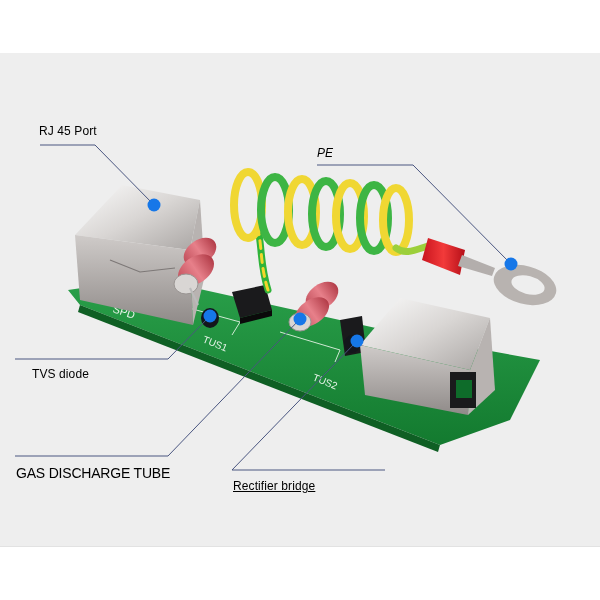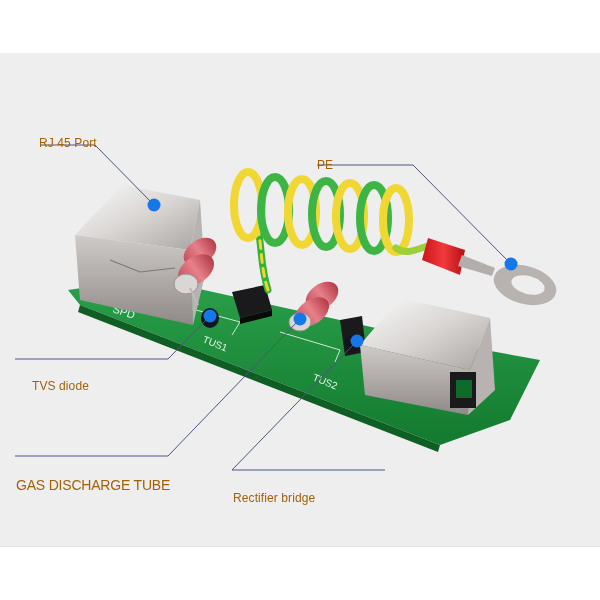--- a/index.html
+++ b/index.html
@@ -1,19 +1,19 @@
 <!DOCTYPE html>
 <html><head>
 <meta charset="utf-8">
 <style>
   html, body { margin:0; padding:0; background:#ffffff; }
   body { width:600px; height:600px; position:relative; overflow:hidden; font-family:"Liberation Sans", sans-serif; }
   .band { position:absolute; left:0; top:53px; width:600px; height:493px; background:#eeeeee; border-bottom:1px solid #e2e2e2; }
   .stage { position:absolute; left:0; top:0; width:600px; height:600px; }
-  .label { position:absolute; color:#a16207; font-size:12px; white-space:nowrap; letter-spacing:0.1px;margin-top:12px; }
+  .label { position:absolute; color:#000000; font-size:12px; white-space:nowrap; letter-spacing:0.1px; }
   .label.caps { font-size:14px; letter-spacing:-0.2px; }
   svg { position:absolute; left:0; top:0; }
 </style>
 </head>
 <body>
 
 <div class="band"></div>
 
 <div class="stage">
 <svg width="600" height="600" viewBox="0 0 600 600">
@@ -127,16 +127,16 @@
     <circle cx="154" cy="205" r="6.5"></circle>
     <circle cx="511" cy="264" r="6.5"></circle>
     <circle cx="210" cy="316" r="6.5"></circle>
     <circle cx="300" cy="319" r="6.5"></circle>
     <circle cx="357" cy="341" r="6.5"></circle>
   </g>
 </svg>
 </div>
 
 <div class="label" style="left:39px; top:124px;">RJ 45 Port</div>
-<div class="label" style="left:317px; top:146px;">PE</div>
+<div class="label" style="left:317px; top:146px;font-style:italic;">PE</div>
 <div class="label" style="left:32px; top:367px;">TVS diode</div>
 <div class="label caps" style="left:16px; top:465px;">GAS DISCHARGE TUBE</div>
-<div class="label" style="left:233px; top:479px;">Rectifier bridge</div>
+<div class="label" style="left:233px; top:479px;text-decoration:underline;">Rectifier bridge</div>
 
 </body></html>

